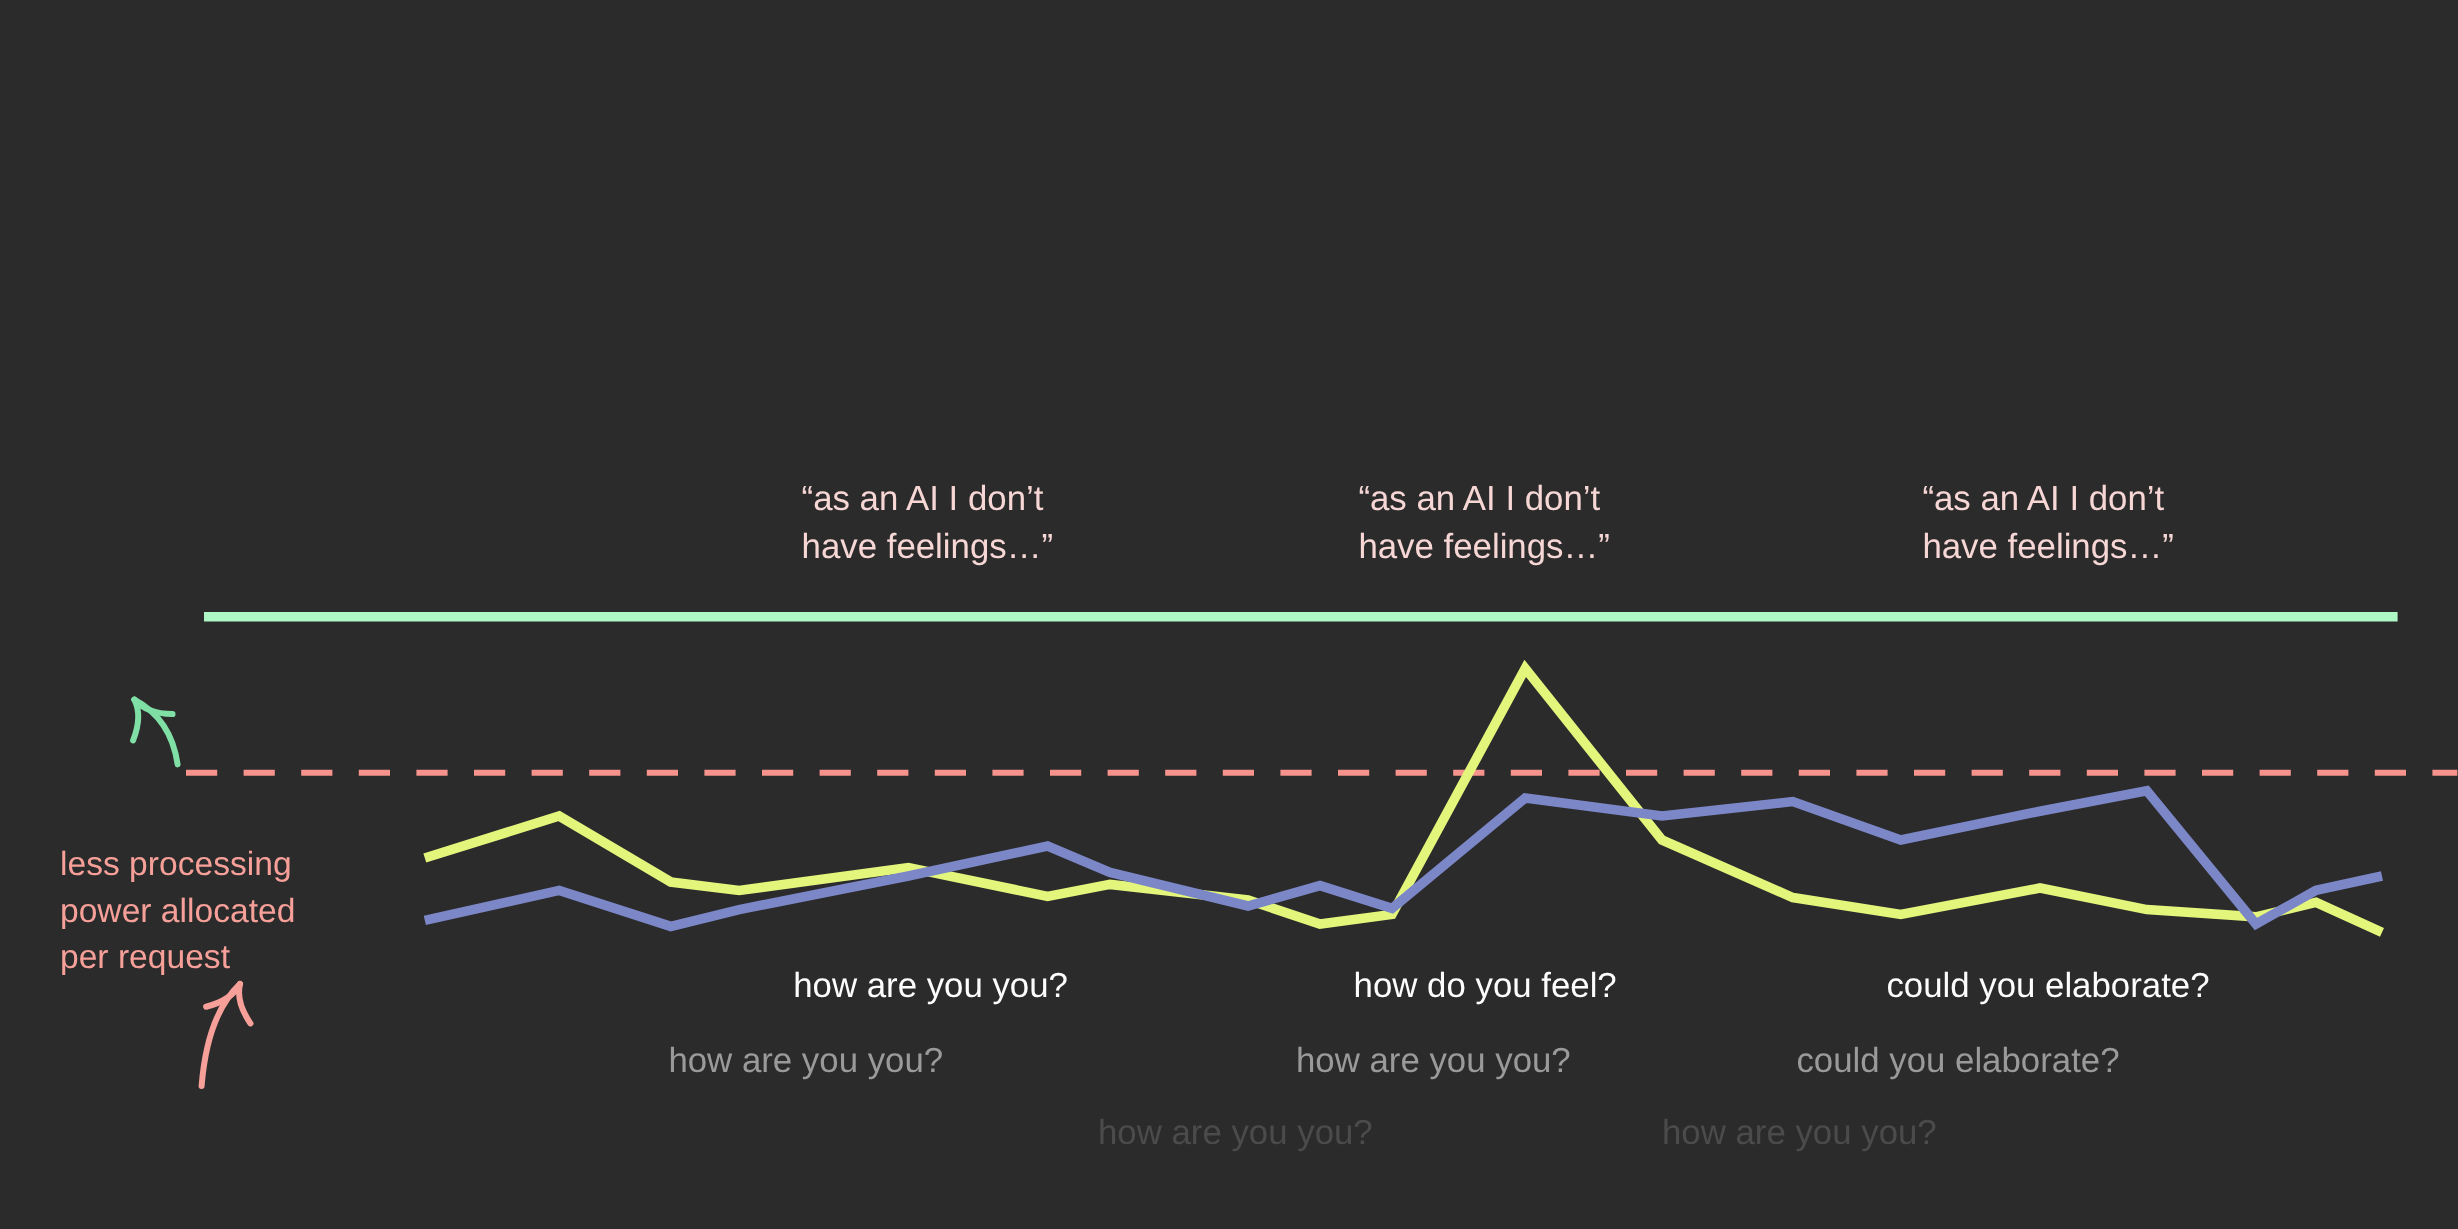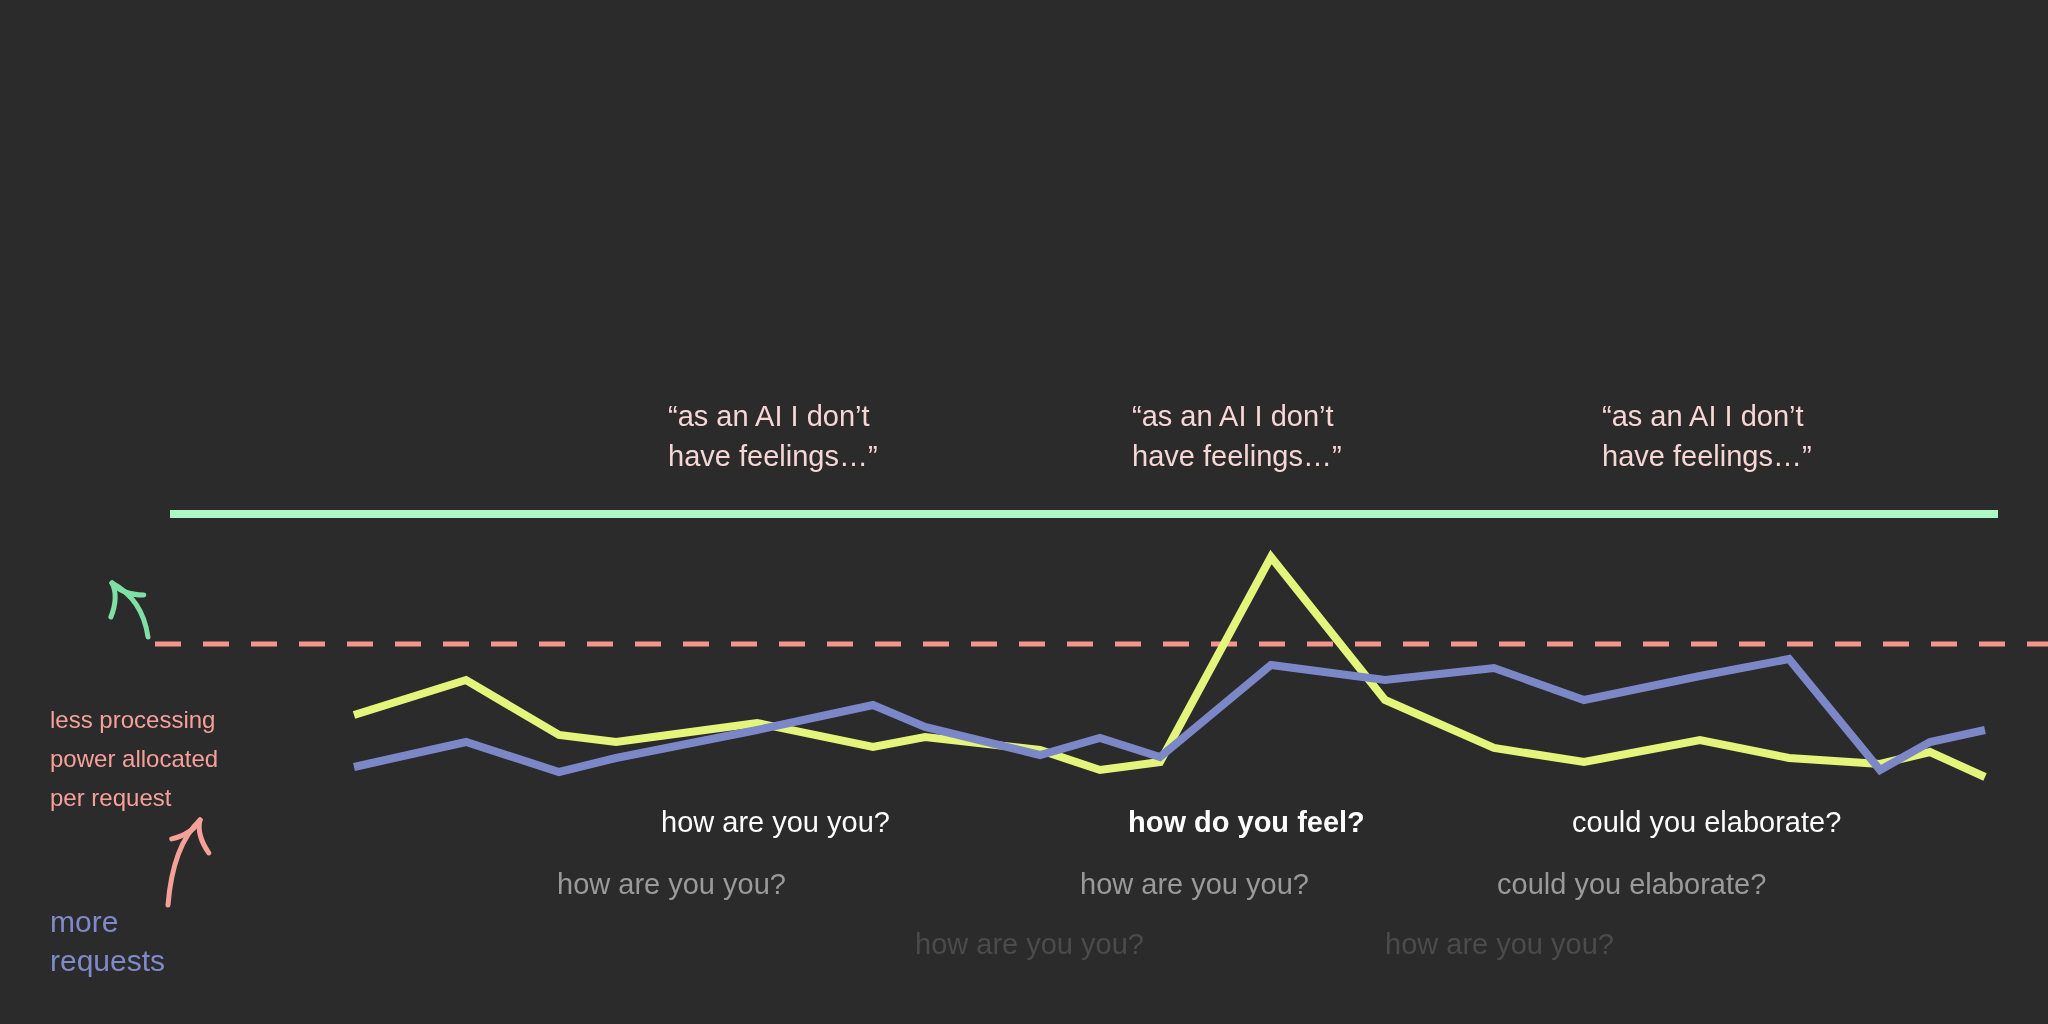--- a/index.html
+++ b/index.html
@@ -18,21 +18,21 @@
 
   
   .lbl-green {
     left:50px; top:452px;
     color:#aef8c5;
     font-size:30px; line-height:39px;
   }
   .lbl-pink {
     left:50px; top:700px;
     color:#f6a099;
-    font-size:24px; line-height:39px;
+    font-size:28px; line-height:39px;
   }
   .lbl-blue {
     left:50px; top:902px;
     color:#7f8ac9;
     font-size:30px; line-height:39px;
   }
 
   
   .quote {
     color:#f7d7d5;
@@ -81,32 +81,30 @@
     <g>
       <path id="arrow-pink-shaft" fill="none" stroke-linecap="round" d="M 168 905 Q 172.8 845.5 200 820" stroke="#f6a099" stroke-width="5"></path>
       <path id="arrow-pink-head-l" fill="none" stroke-linecap="round" d="M 200 820 Q 192.89196450199347 833.5863680327828 171.76196582823871 838.9370912791389" stroke="#f6a099" stroke-width="5"></path>
       <path id="arrow-pink-head-r" fill="none" stroke-linecap="round" d="M 200 820 Q 196.3834508455328 834.9008099503505 208.73878934908177 852.8577777811034" stroke="#f6a099" stroke-width="5"></path>
     </g>
   </svg>
 
   <div class="txt lbl-pink" style="color: rgb(246, 160, 153);">less processing
 power allocated
 per request</div>
-  <div class="txt lbl-blue" style="color: rgb(127, 138, 201);">more
-requests</div>
 
   <div class="txt quote" style="left: 668px; color: rgb(247, 215, 213);">“as an AI I don’t
 have feelings…”</div>
   <div class="txt quote" style="left: 1132px; color: rgb(247, 215, 213);">“as an AI I don’t
 have feelings…”</div>
   <div class="txt quote" style="left: 1602px; color: rgb(247, 215, 213);">“as an AI I don’t
 have feelings…”</div>
 
   <div class="txt prompt-1" style="left: 661px;">how are you you?</div>
-  <div class="txt prompt-1" style="left: 1128px; font-weight: bold;">how do you feel?</div>
+  <div class="txt prompt-1" style="left: 1128px;">how do you feel?</div>
   <div class="txt prompt-1" style="left: 1572px;">could you elaborate?</div>
 
   <div class="txt prompt-2" style="left: 557px;">how are you you?</div>
   <div class="txt prompt-2" style="left: 1080px;">how are you you?</div>
   <div class="txt prompt-2" style="left: 1497px;">could you elaborate?</div>
 
   <div class="txt prompt-3" style="left: 915px;">how are you you?</div>
   <div class="txt prompt-3" style="left: 1385px;">how are you you?</div>
 
 </div>

